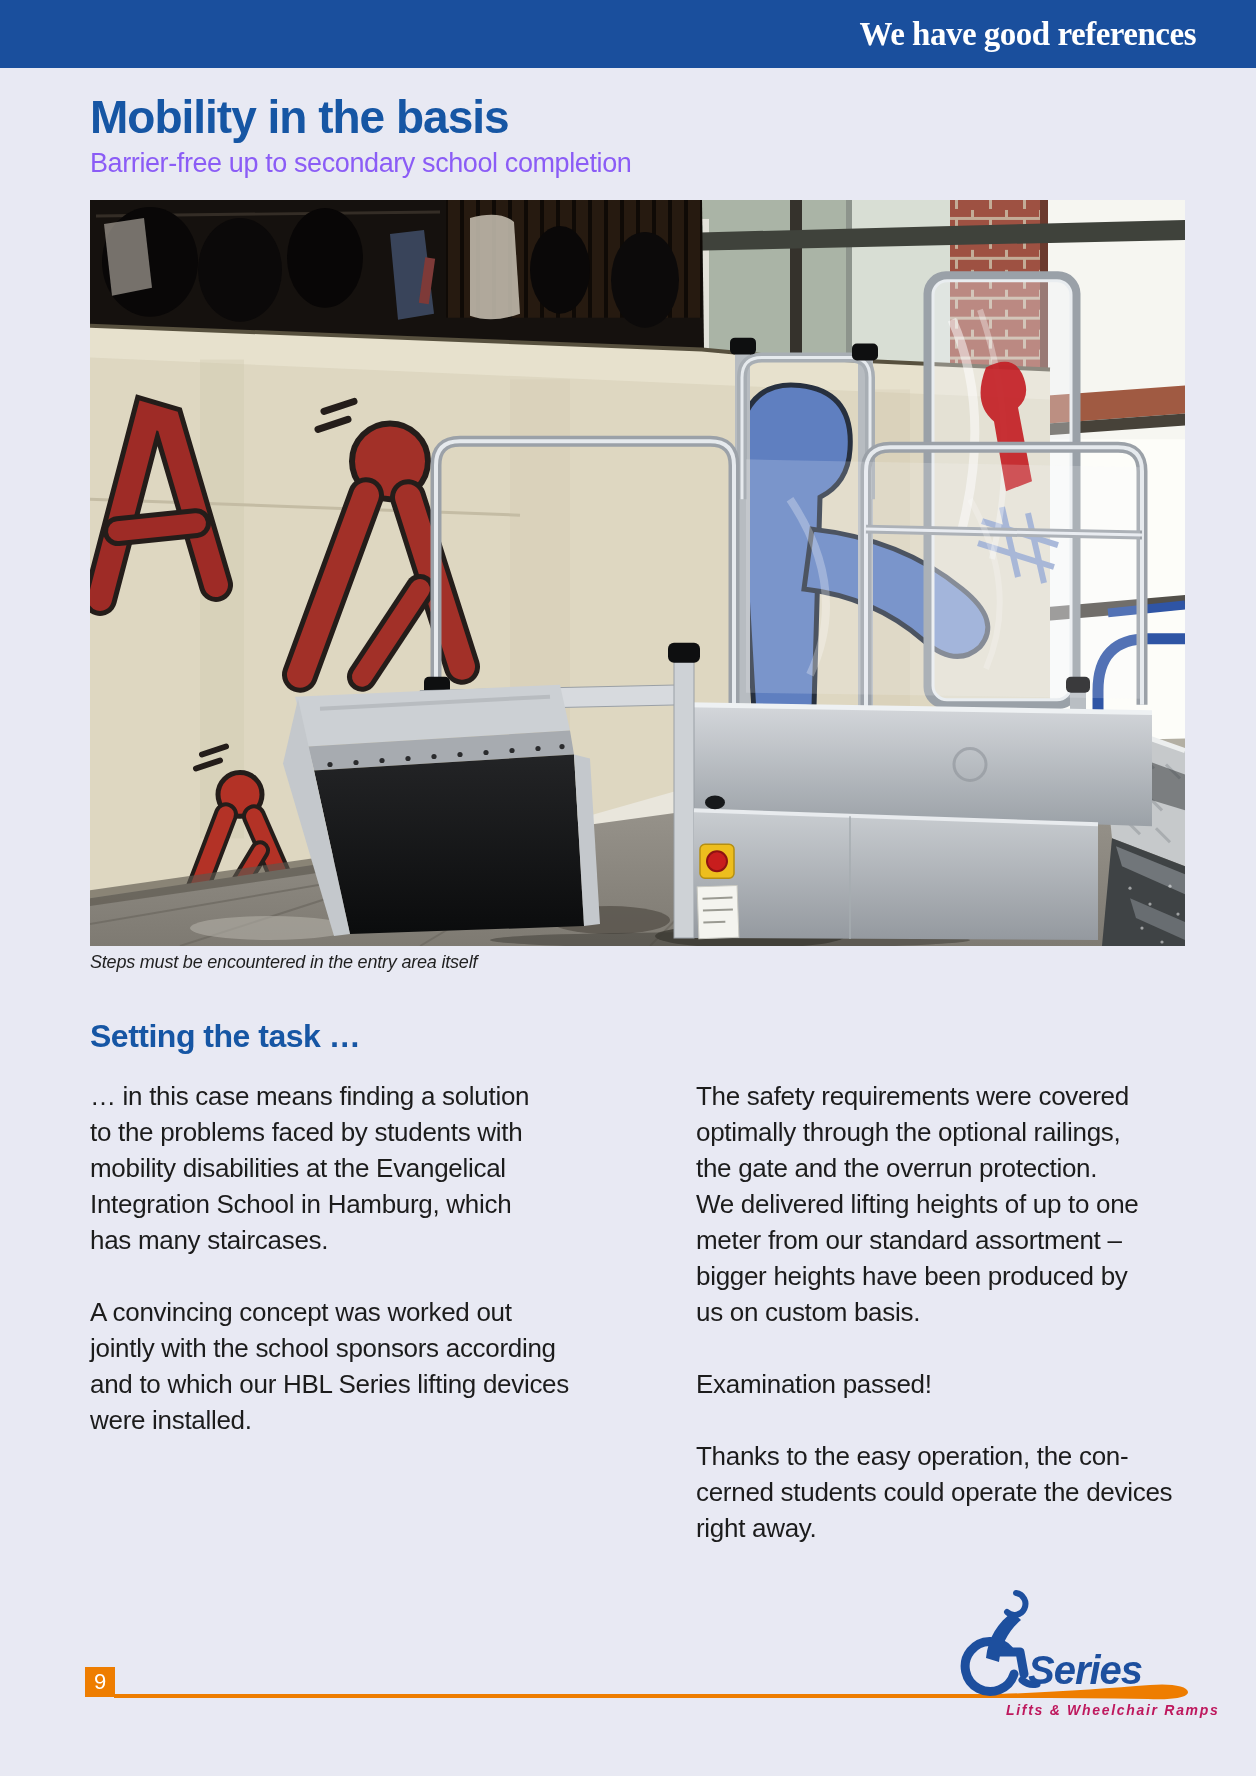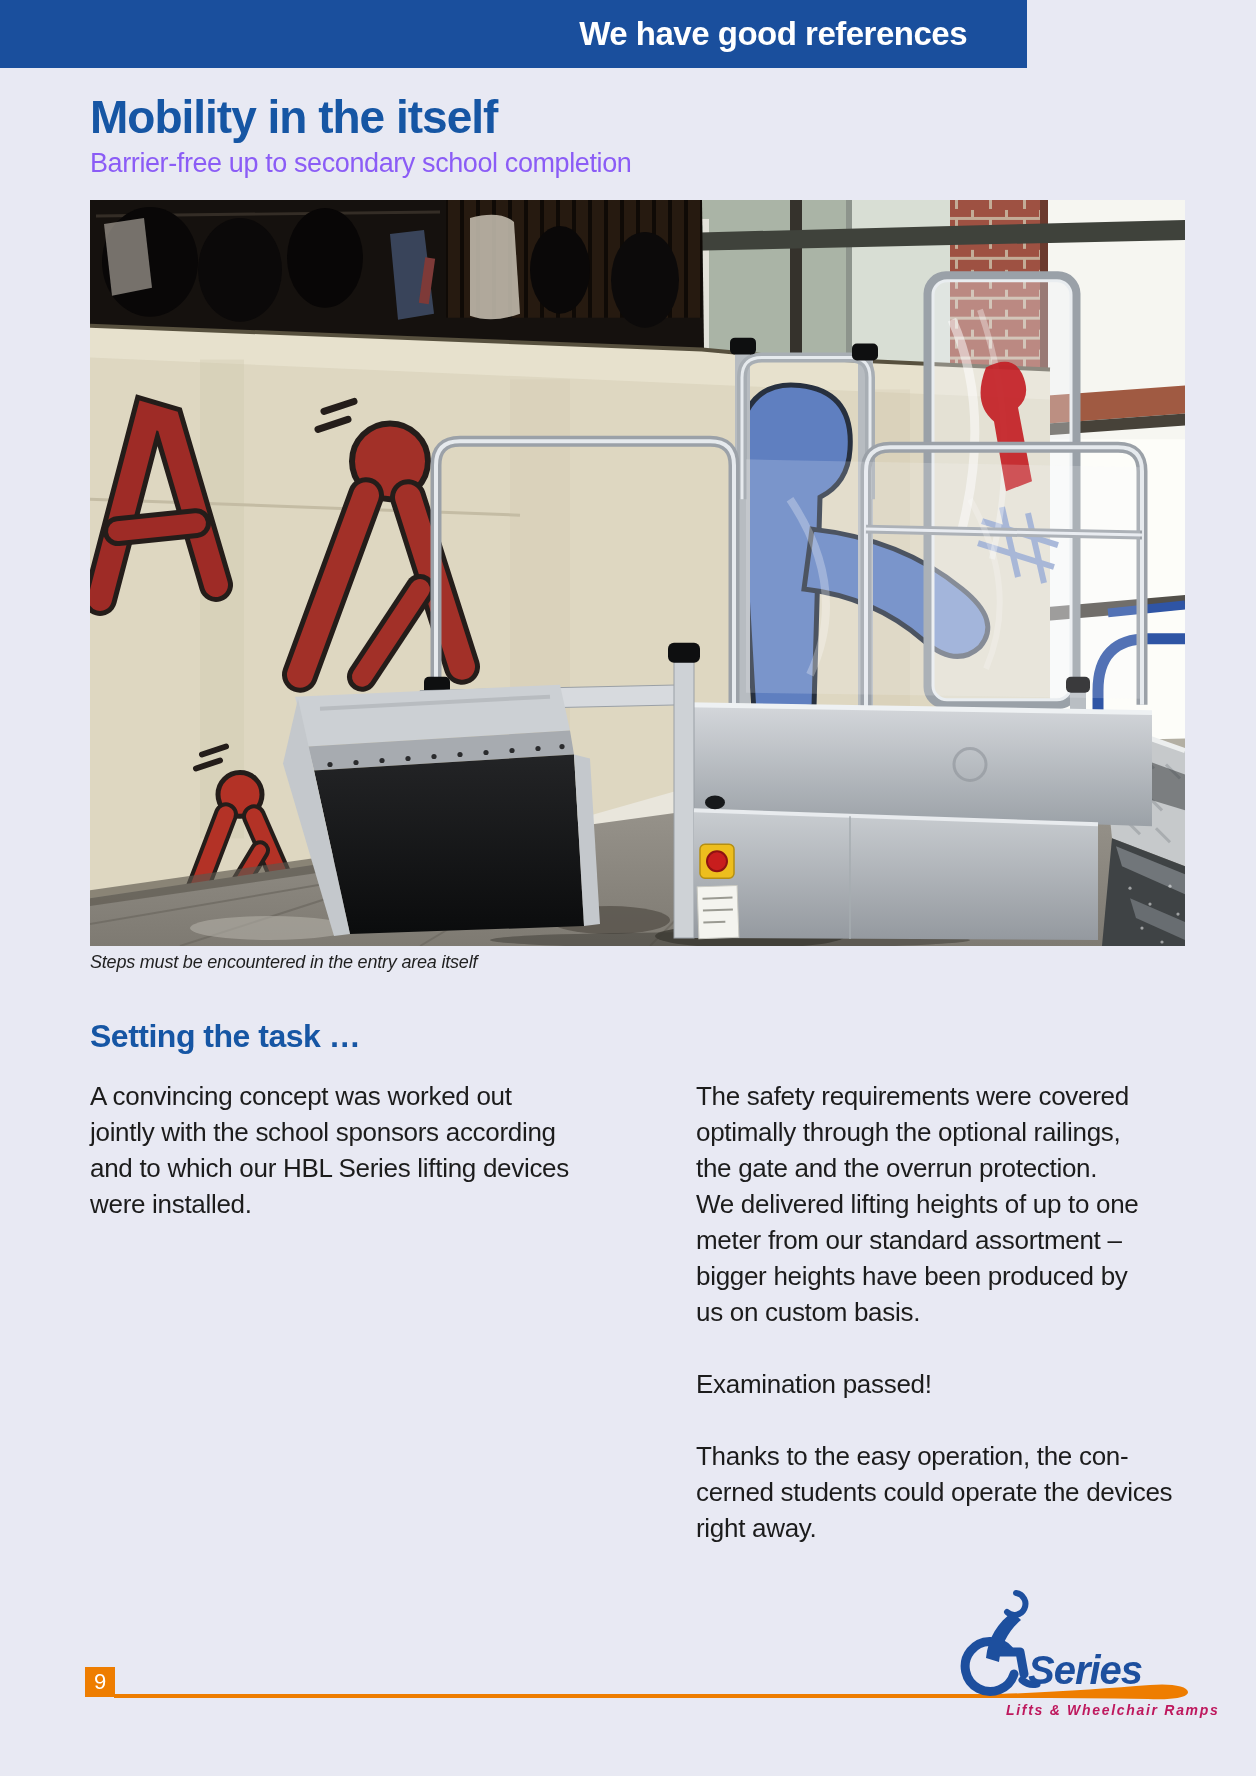--- a/index.html
+++ b/index.html
@@ -3,25 +3,25 @@
 <meta charset="utf-8">
 <style>
   html,body{margin:0;padding:0;}
   body{
     width:1256px;height:1776px;position:relative;overflow:hidden;
     background:#E8E9F3;
     font-family:"Liberation Sans", sans-serif;
     color:#1c1c1c;
   }
   .banner{
-    position:absolute;top:0;left:0;width:1027px;height:68px;
+    position:absolute;top:0;left:0;width:1256px;height:68px;
     background:#1A4F9D;color:#ffffff;
     display:flex;align-items:center;justify-content:flex-end;
     padding-right:60px;box-sizing:border-box;
-    font-weight:bold;font-size:33px;letter-spacing:-0.5px;
+    font-weight:bold;font-size:33px;letter-spacing:-0.5px;font-family:Liberation Serif, serif;
   }
   .title{
     position:absolute;left:90px;top:90px;
     color:#1656A4;font-size:46px;font-weight:bold;letter-spacing:-1px;
   }
   .subtitle{
     position:absolute;left:90px;top:148px;
     font-size:27px;color:#8b5cf6;letter-spacing:-0.4px;
   }
   .photo{
@@ -65,21 +65,21 @@
     color:#be185d;letter-spacing:1.7px;white-space:nowrap;
   }
 </style>
 </head>
 <body>
 
 <div class="banner">
   <span>We have good references</span>
 </div>
 
-<h1 class="title" style="margin:0;font-size:46px;">Mobility in the itself</h1>
+<h1 class="title" style="margin:0;font-size:46px;">Mobility in the basis</h1>
 <div class="subtitle">Barrier-free up to secondary school completion</div>
 
 <div class="photo">
   <svg viewBox="0 0 1095 748" preserveAspectRatio="none">
     <defs>
       <linearGradient id="silver1" x1="0" y1="0" x2="0" y2="1">
         <stop offset="0" stop-color="#d4d7db"></stop>
           <stop offset="1" stop-color="#9ba1a7"></stop>
       </linearGradient>
       <linearGradient id="silver2" x1="0" y1="0" x2="0" y2="1">
@@ -300,20 +300,25 @@
       <line x1="613" y1="724" x2="635" y2="724" stroke="#9a9a92" stroke-width="2"></line>
     </g>
   </svg>
 </div>
 
 <div class="caption">Steps must be encountered in the entry area itself</div>
 
 <div class="section-heading">Setting the task …</div>
 
 <div class="col col-left">
+  <p>… in this case means finding a solution
+to the problems faced by students with
+mobility disabilities at the Evangelical
+Integration School in Hamburg, which
+has many staircases.</p>
   <p>A convincing concept was worked out
 jointly with the school sponsors according
 and to which our HBL Series lifting devices
 were installed.</p>
 </div>
 
 <div class="col col-right">
   <p>The safety requirements were covered
 optimally through the optional railings,
 the gate and the overrun protection.

